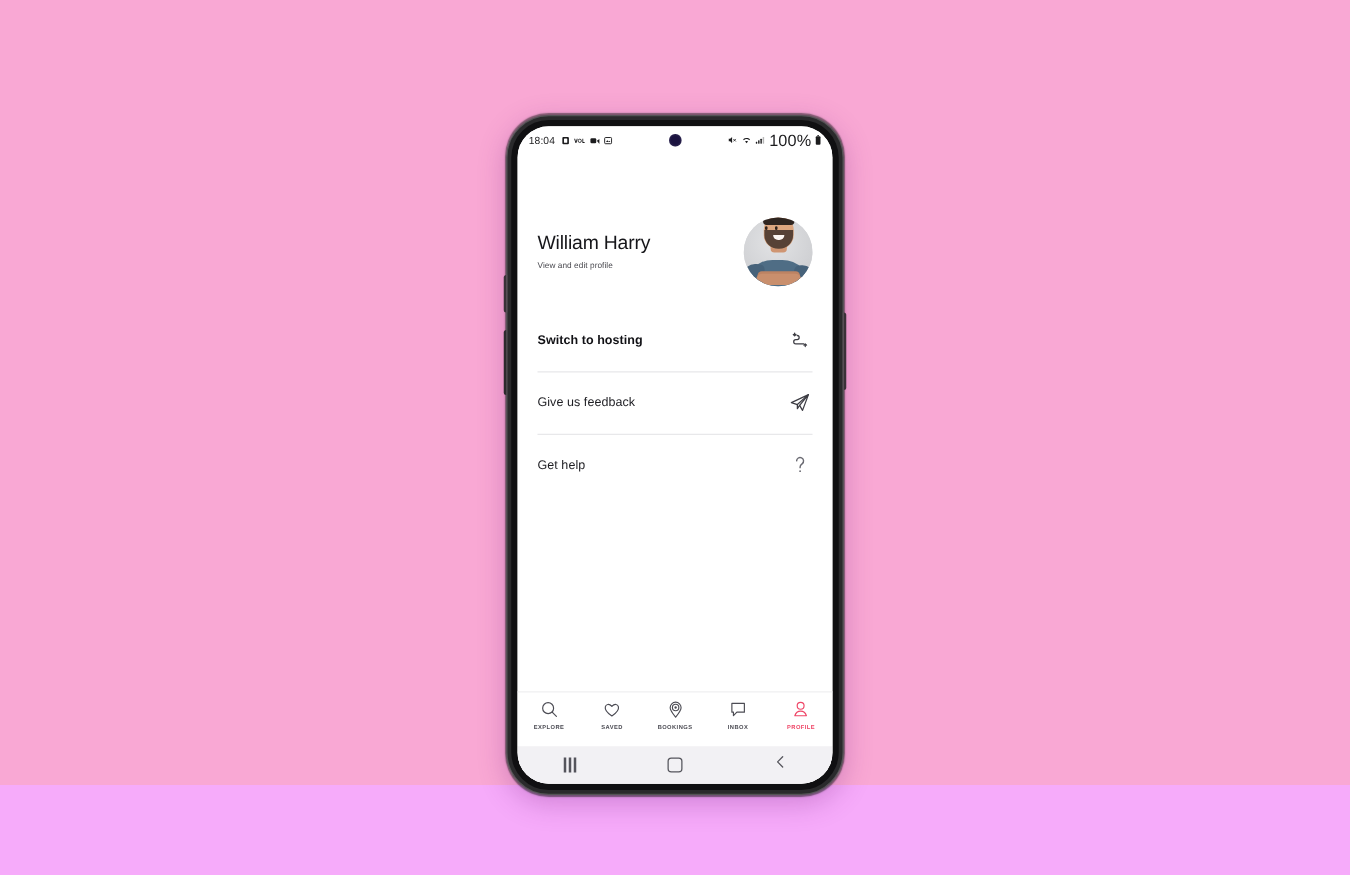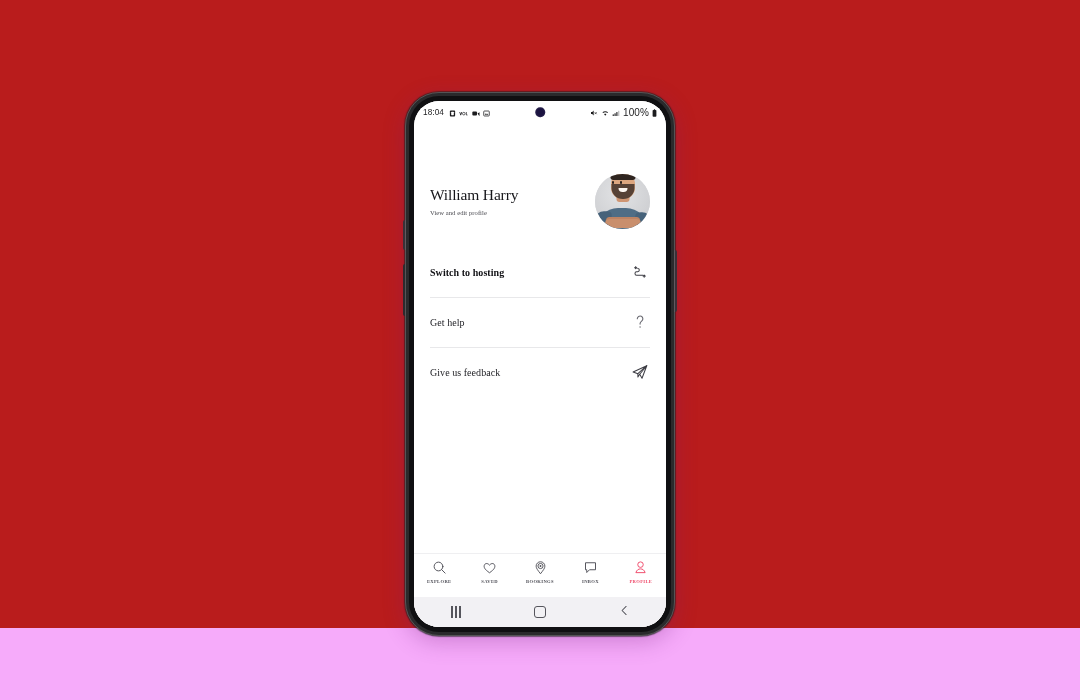--- a/index.html
+++ b/index.html
@@ -8,21 +8,21 @@
     width:1080px; height:700px;
     overflow:hidden;
     background:#f6abfa;
     font-family:"Liberation Sans", sans-serif;
   }
 
   
   #page {
     position:relative;
     width:1080px; height:628px;
-    background:#b91c1c;
+    background:#f9a8d4;
   }
 
   
   #phone {
     position:absolute;
     left:405px; top:92px;
     width:270px; height:544px;
     border-radius:34px;
     background:#2a2a2c;
     box-shadow:0 0 1px 1px rgba(30,30,30,.55),
@@ -93,33 +93,32 @@
     width:9.5px; height:9.5px;
     border-radius:50%;
     background:#1b1340;
     box-shadow:inset 0 0 2px rgba(255,255,255,.18);
   }
   #status-right {
     margin-left:auto;
     display:flex; align-items:center; gap:3px;
   }
   #battery-pct {
-    font-size:10px;
+    font-size:13px;
     letter-spacing:.1px;
     color:#1c1c1e;
   }
 
   
   #app-body {
     flex:1 1 auto;
     background:#ffffff;
     display:flex;
     flex-direction:column;
     min-height:0;
-    font-family:Liberation Serif, serif;
   }
 
   
   #profile-header {
     display:flex;
     align-items:center;
     padding:48px 16px 0 16px;
     height:108px;
     flex:0 0 auto;
   }
@@ -451,39 +450,39 @@
               <svg width="18" height="18" viewBox="0 0 24 24" fill="none" stroke="#3d3d44" stroke-width="1.35" stroke-linecap="round" stroke-linejoin="round">
                 <path d="M9 7.2c2.8 0 2.8 4.4 0 4.4h-1.6c-2.8 0-2.8 4.6 0 4.6H16"></path>
                 <path d="M6.3 4.6v2.8M4.9 6.1l1.4 1.4 1.4-1.4"></path>
                 <path d="M17.6 19v-2.8M16.2 17.5l1.4-1.4 1.4 1.4"></path>
               </svg>
             </span>
           </div>
 
 
           <div class="menu-row">
-            <span class="menu-label">Get help</span>
-            <span class="menu-icon">
-              <svg width="18" height="18" viewBox="0 0 24 24" fill="none" stroke="#6a6a72" stroke-width="1.5" stroke-linecap="round" stroke-linejoin="round">
-                <path d="M8.4 7.6a3.7 3.7 0 116.1 2.9c-1.4 1.2-2.4 1.9-2.4 3.6v.7"></path>
-                <circle cx="12.1" cy="18.6" r=".95" fill="#6a6a72" stroke="none"></circle>
-              </svg>
-            </span>
-          </div>
-
-          <div class="menu-row">
             <span class="menu-label">Give us feedback</span>
             <span class="menu-icon">
               <svg width="18" height="18" viewBox="0 0 24 24" fill="none" stroke="#3d3d44" stroke-width="1.35" stroke-linecap="round" stroke-linejoin="round">
                 <path d="M21 3.6L2.8 12.1l6.4 2.1L21 3.6z"></path>
                 <path d="M21 3.6l-6.3 16.8-3.1-5.4L21 3.6z"></path>
                 <path d="M9.2 14.2v4.4l2.4-3.6"></path>
               </svg>
             </span>
           </div>
+
+          <div class="menu-row">
+            <span class="menu-label">Get help</span>
+            <span class="menu-icon">
+              <svg width="18" height="18" viewBox="0 0 24 24" fill="none" stroke="#6a6a72" stroke-width="1.5" stroke-linecap="round" stroke-linejoin="round">
+                <path d="M8.4 7.6a3.7 3.7 0 116.1 2.9c-1.4 1.2-2.4 1.9-2.4 3.6v.7"></path>
+                <circle cx="12.1" cy="18.6" r=".95" fill="#6a6a72" stroke="none"></circle>
+              </svg>
+            </span>
+          </div>
         </div>
 
         <div id="spacer"></div>
 
         <div id="tab-bar">
 
           <div class="tab">
             <span class="tab-icon">
               <svg width="15" height="15" viewBox="0 0 24 24" fill="none" stroke="currentColor" stroke-width="1.5" stroke-linecap="round">
                 <circle cx="10.4" cy="10.4" r="7"></circle>

